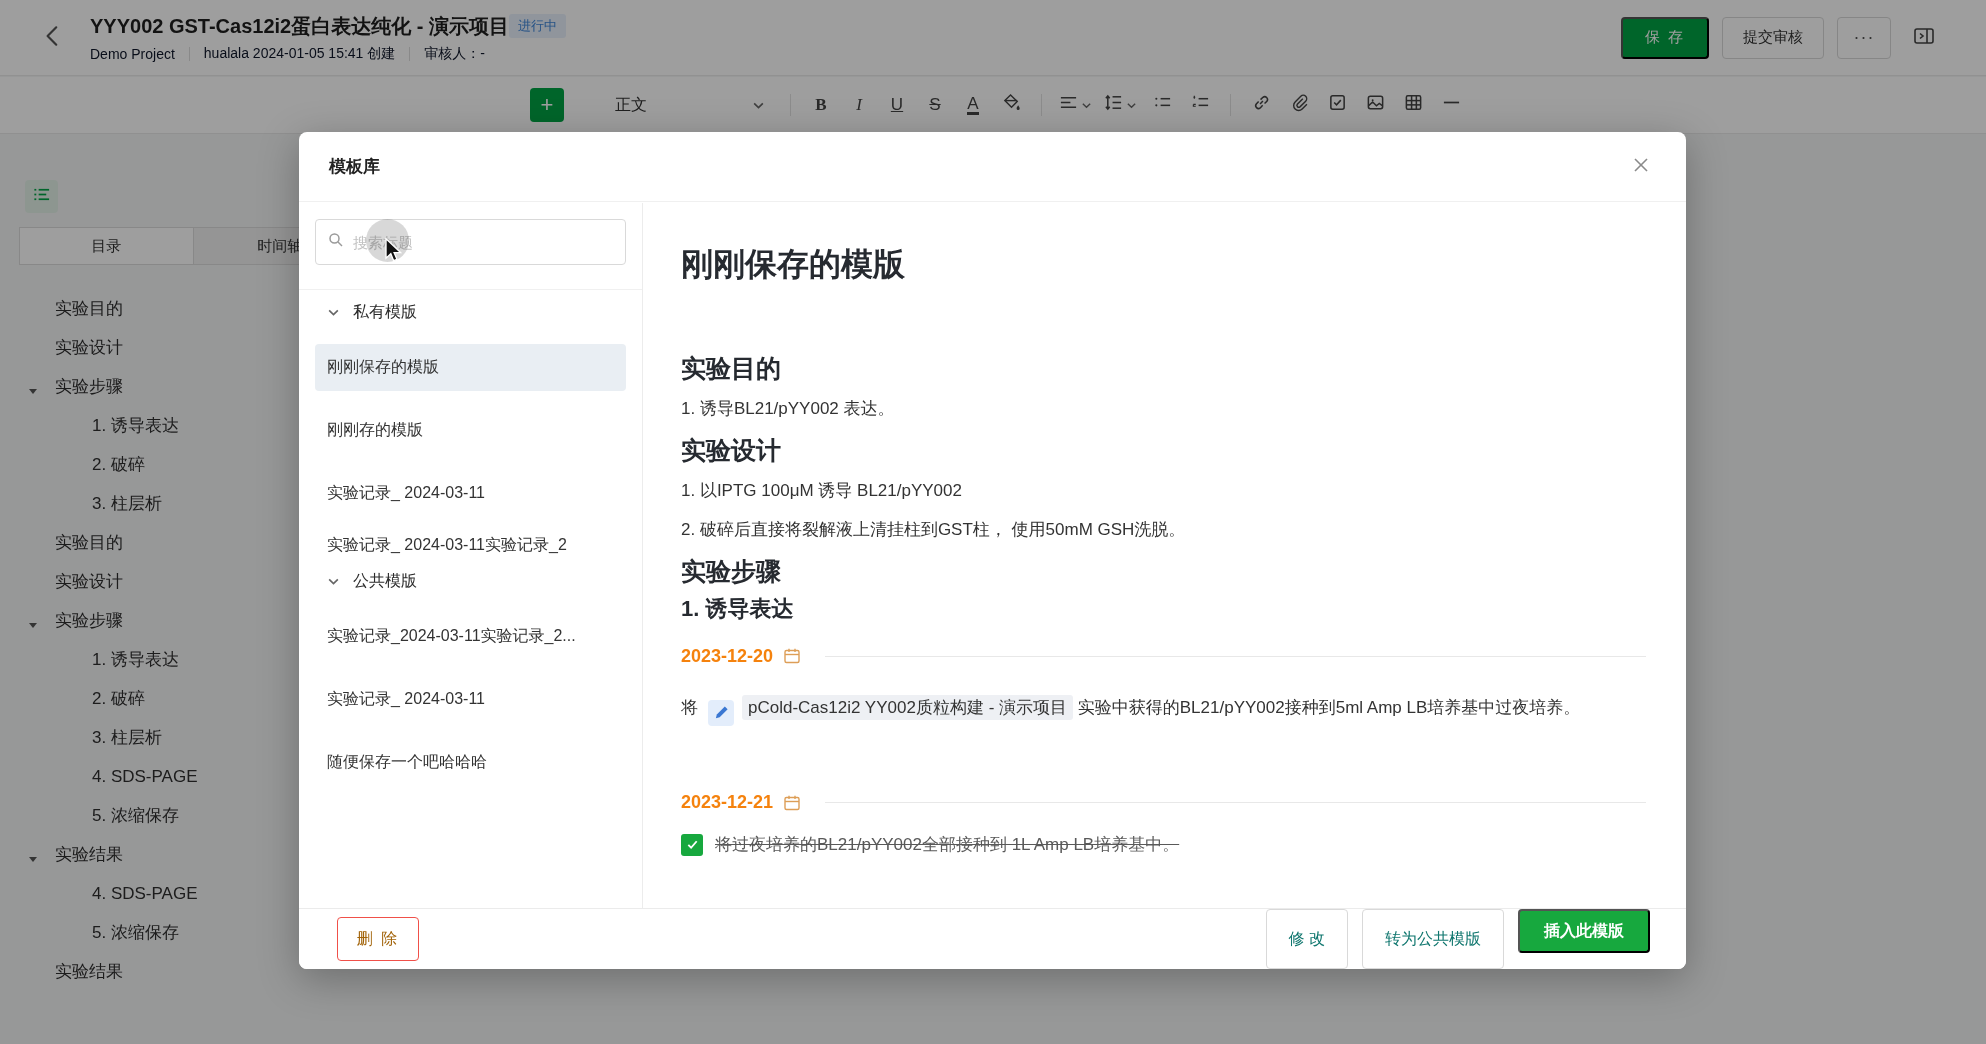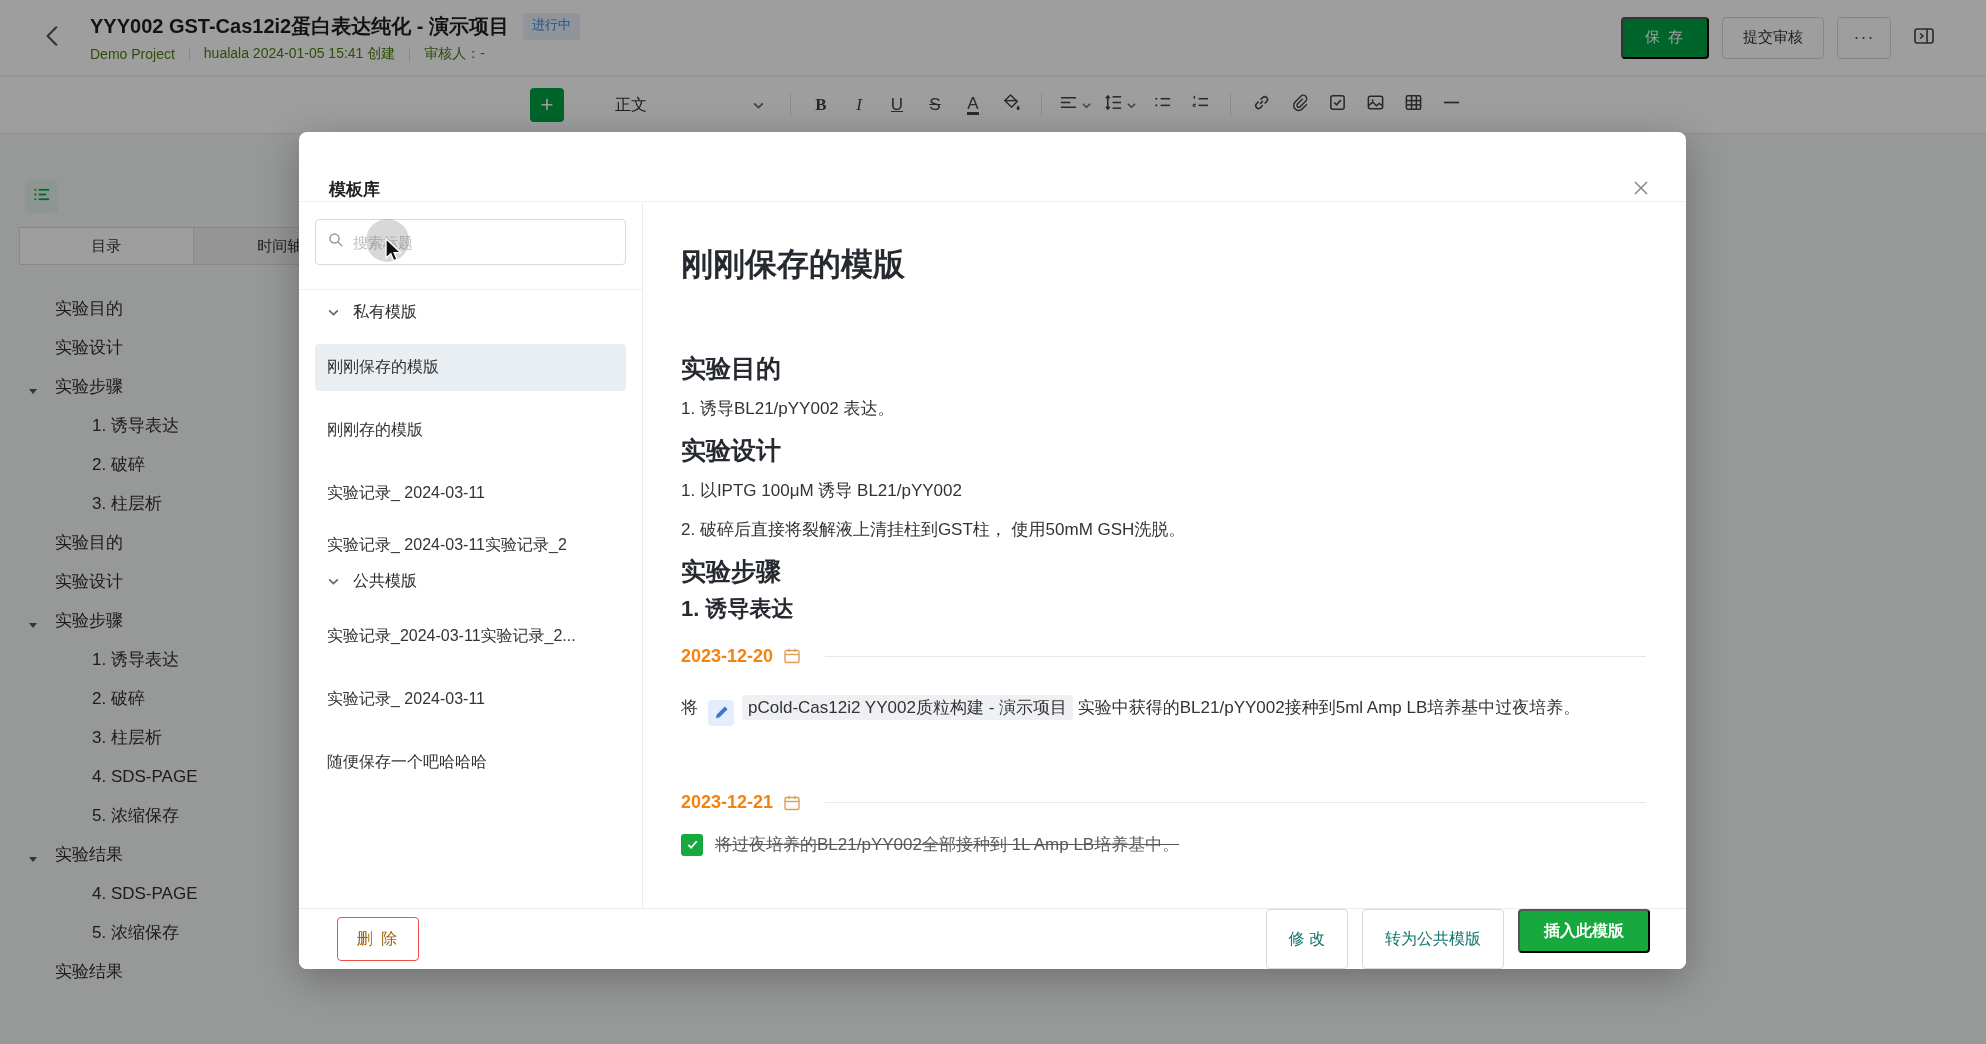--- a/index.html
+++ b/index.html
@@ -5,24 +5,24 @@
   * { box-sizing: border-box; margin: 0; padding: 0; }
   html,body { background:#888; }
   body { font-family: "Liberation Sans", "DejaVu Sans", sans-serif; }
   .stage { position:relative; width:1986px; height:1044px; overflow:hidden; background:#f4f5f6; }
 
   
   .app-header { position:absolute; left:0; top:0; width:100%; height:76px; background:#fff;
     border-bottom:1px solid #eaeaea; display:flex; align-items:center; }
   .back-btn { margin-left:40px; color:#555; display:flex; align-items:center; cursor:pointer; }
   .title-wrap { margin-left:24px; }
-  .title-row { display:flex; gap:14px; }
+  .title-row { display:flex; align-items:center; }
   .doc-title { font-size:20px; font-weight:700; color:#1f1f1f; }
   .status-badge { font-size:13px; color:#4086d8; background:#e8f1fc; border-radius:3px; padding:3px 9px; }
-  .meta-row { margin-top:5px; display:flex; align-items:center; font-size:14px; color:#4d7c0f; }
+  .meta-row { margin-top:5px; display:flex; align-items:center; font-size:14px; color:#0f172a; }
   .meta-sep { width:1px; height:14px; background:#ddd; margin:0 14px; }
   .hdr-right { margin-left:auto; margin-right:50px; display:flex; align-items:center; gap:13px; }
   .btn { display:flex; align-items:center; justify-content:center; border-radius:4px; font-size:15px; cursor:pointer; }
   .btn-save { width:88px; height:42px; background:#00a344; color:#fff; letter-spacing:2px; }
   .btn-submit { height:42px; padding:0 20px; background:#fff; border:1px solid #d9d9d9; color:#333; }
   .btn-more { width:54px; height:42px; background:#fff; border:1px solid #d9d9d9; color:#555; font-size:18px; letter-spacing:1px; }
   .panel-btn { margin-left:8px; color:#444; display:flex; cursor:pointer; }
 
   
   .toolbar { position:absolute; left:0; top:77px; width:100%; height:57px; background:#fff;
@@ -56,21 +56,21 @@
   .o-item { height:39px; display:flex; align-items:center; padding-left:55px; position:relative; cursor:pointer; }
   .o-item.sub { padding-left:92px; }
   .o-caret { position:absolute; left:28px; top:14px; color:#555; }
 
   
   .overlay { position:absolute; inset:0; background:rgba(0,0,0,0.38); z-index:10; }
 
   
   .modal { position:absolute; left:299px; top:132px; width:1387px; height:837px; background:#fff;
     border-radius:8px; z-index:20; box-shadow:0 10px 40px rgba(0,0,0,.28); overflow:hidden; }
-  .m-header { height:70px; display:flex; align-items:flex-end; padding:0 36px 0 30px;
+  .m-header { height:70px; display:flex; align-items:center; padding:0 36px 0 30px;
     border-bottom:1px solid #f0f0f0; }
   .m-title { font-size:17px; font-weight:700; color:#222; }
   .m-close { margin-left:auto; color:#8a8a8a; display:flex; cursor:pointer; }
   .m-body { position:absolute; top:71px; bottom:61px; left:0; right:0; display:flex; }
 
   .m-list { width:344px; border-right:1px solid #ececec; padding:16px 16px 0 16px; overflow:hidden; }
   .search-box { height:46px; border:1px solid #d9d9d9; border-radius:4px; display:flex; align-items:center;
     padding:0 12px; gap:9px; color:#9a9a9a; background:#fff; }
   .search-box input { border:none; outline:none; flex:1; font-size:15px; color:#333; font-family:Liberation Sans, sans-serif; background:transparent; }
   .search-box input::placeholder { color:#c2c2c2; }

